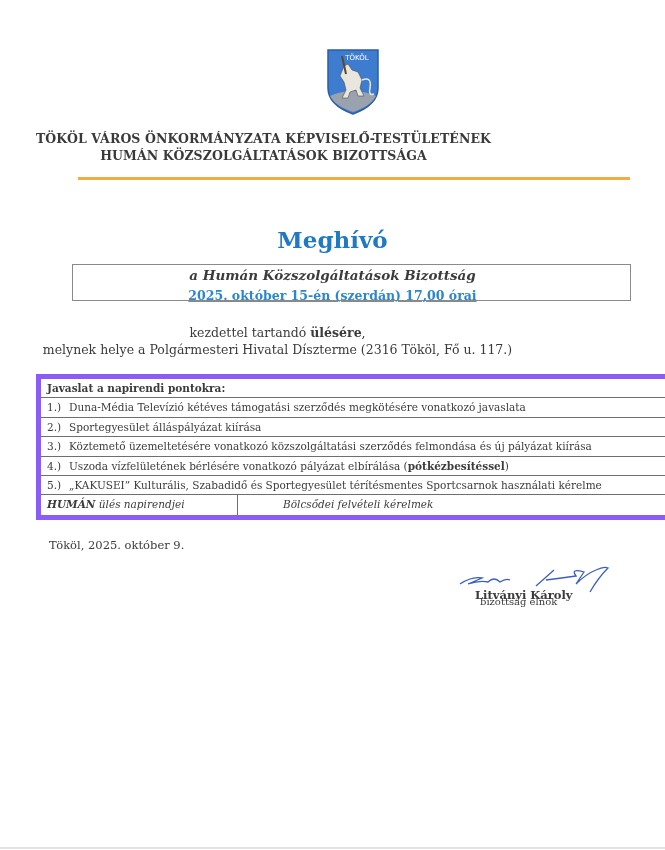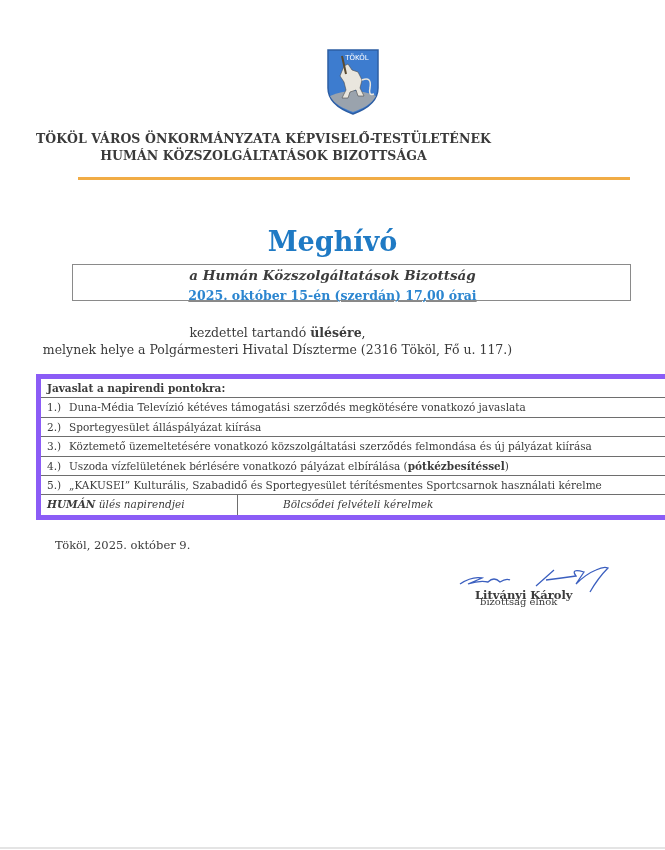--- a/index.html
+++ b/index.html
@@ -6,36 +6,36 @@
     body {
       width: 665px; height: 850px; background: #ffffff; position: relative; overflow: hidden;
       font-family: "DejaVu Serif", serif; color: #3b3b3b;
     }
     .abs { position: absolute; }
     #crest { left: 324px; top: 46px; width: 58px; height: 70px; }
     .hdr { left: 0; width: 527px; text-align: center; font-weight: bold; font-size: 12.5px; color: #3a3a3a; letter-spacing: 0.1px; }
     #hdr1 { top: 131px; }
     #hdr2 { top: 148px; }
     #rule { left: 78px; top: 177px; width: 552px; height: 3px; background: #f1ac45; }
-    #title { left: 0; width: 665px; top: 226px; text-align: center; font-weight: bold; font-size: 27px; color: #1f7ac4; }
+    #title { left: 0; width: 665px; top: 226px; text-align: center; font-weight: bold; font-size: 23px; color: #1f7ac4; }
     #box { left: 72px; top: 264px; width: 559px; height: 37px; border: 1px solid #8a8a8a; box-sizing: border-box; }
     #sub1 { left: 0; width: 665px; top: 267px; text-align: center; font-weight: bold; font-style: italic; font-size: 13.5px; color: #3b3b3b; }
     #sub2 { left: 0; width: 665px; top: 288px; text-align: center; font-weight: bold; font-size: 12.5px; color: #2c86d0; text-decoration: underline; text-decoration-color: #888; }
     .body-line { left: 0; width: 555px; text-align: center; font-size: 12.5px; color: #3b3b3b; }
     #line1 { top: 325px; }
     #line2 { top: 342px; }
     b { font-weight: bold; }
     #agenda { left: 36px; top: 374px; width: 663px; border: 5px solid #8b5cf6; box-sizing: border-box; }
     .row { height: 19.4px; border-bottom: 1px solid #6e6e6e; box-sizing: border-box; font-size: 10.5px; padding-left: 6px; line-height: 19px; color: #3b3b3b; white-space: nowrap; overflow: hidden; }
     .row.head { font-weight: bold; }
     .row .num { display: inline-block; width: 22px; }
     .row.closed { display: flex; padding-left: 0; border-bottom: none; }
     .closed .c1 { width: 190px; border-right: 1px solid #6e6e6e; padding-left: 6px; font-style: italic; }
     .closed .c2 { flex: 1; padding-left: 45px; font-style: italic; }
-    #place-date { left: 49px; top: 538px; font-size: 11.5px; color: #3b3b3b; margin-left: 6px; }
+    #place-date { left: 49px; top: 538px; font-size: 11.5px; color: #3b3b3b; }
     #signature { left: 458px; top: 564px; width: 160px; height: 30px; }
     #signer { left: 475px; top: 588px; font-size: 11.5px; font-weight: bold; color: #3b3b3b; }
     #signer-role { left: 480px; top: 596px; font-size: 10px; color: #3b3b3b; }
     #bottom-line { left: 0; top: 847px; width: 665px; height: 2px; background: #e4e4e4; }
   </style>
 </head>
 <body>
 
 <div id="crest" class="abs">
   <svg width="58" height="70" viewBox="0 0 58 70">

